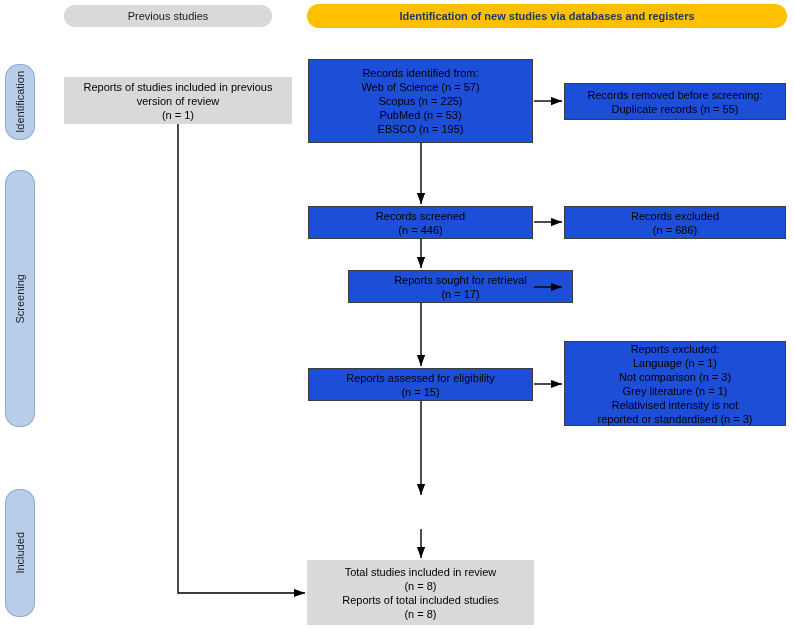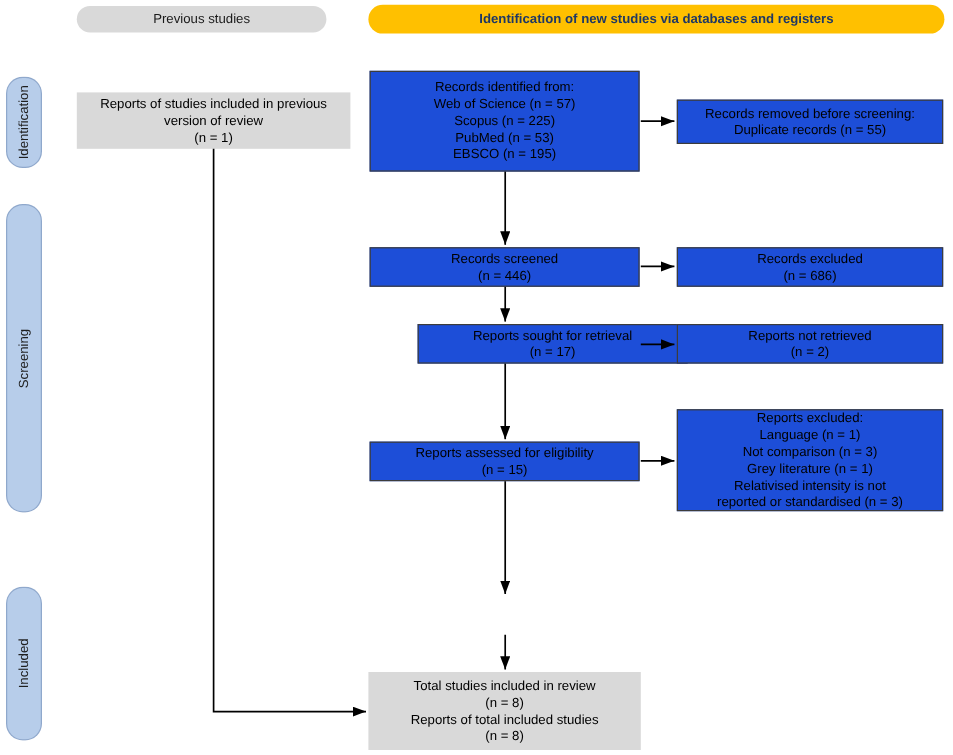--- a/index.html
+++ b/index.html
@@ -113,22 +113,20 @@
 PubMed (n = 53)
 EBSCO (n = 195)</div>
   <div id="box-records-removed" class="box white">Records removed before screening:
 Duplicate records (n = 55)</div>
   <div id="box-records-screened" class="box white">Records screened
 (n = 446)</div>
   <div id="box-records-excluded" class="box white">Records excluded
 (n = 686)</div>
   <div id="box-reports-sought" class="box white">Reports sought for retrieval
 (n = 17)</div>
-  <div id="box-reports-not-retrieved" class="box white">Reports not retrieved
-(n = 2)</div>
   <div id="box-reports-assessed" class="box white">Reports assessed for eligibility
 (n = 15)</div>
   <div id="box-reports-excluded" class="box white">Reports excluded:
 Language (n = 1)
 Not comparison (n = 3)
 Grey literature (n = 1)
 Relativised intensity is not
 reported or standardised (n = 3)</div>
   <div id="box-total-included" class="box gray">Total studies included in review
 (n = 8)

